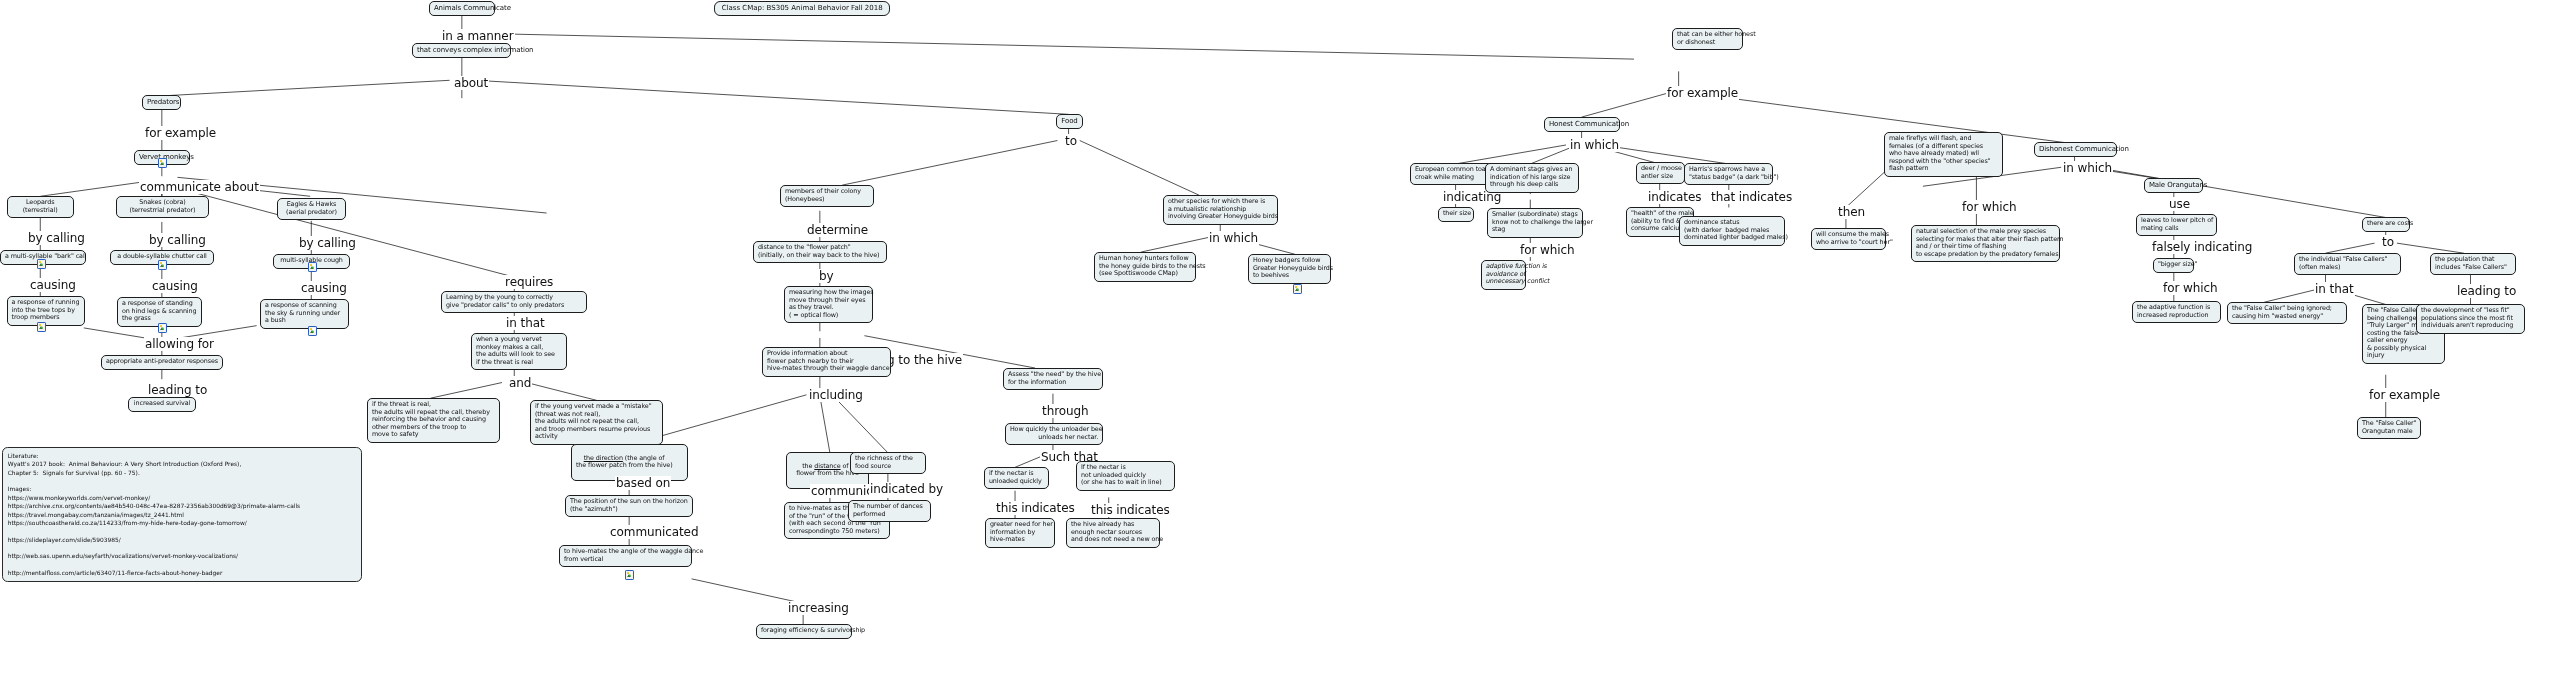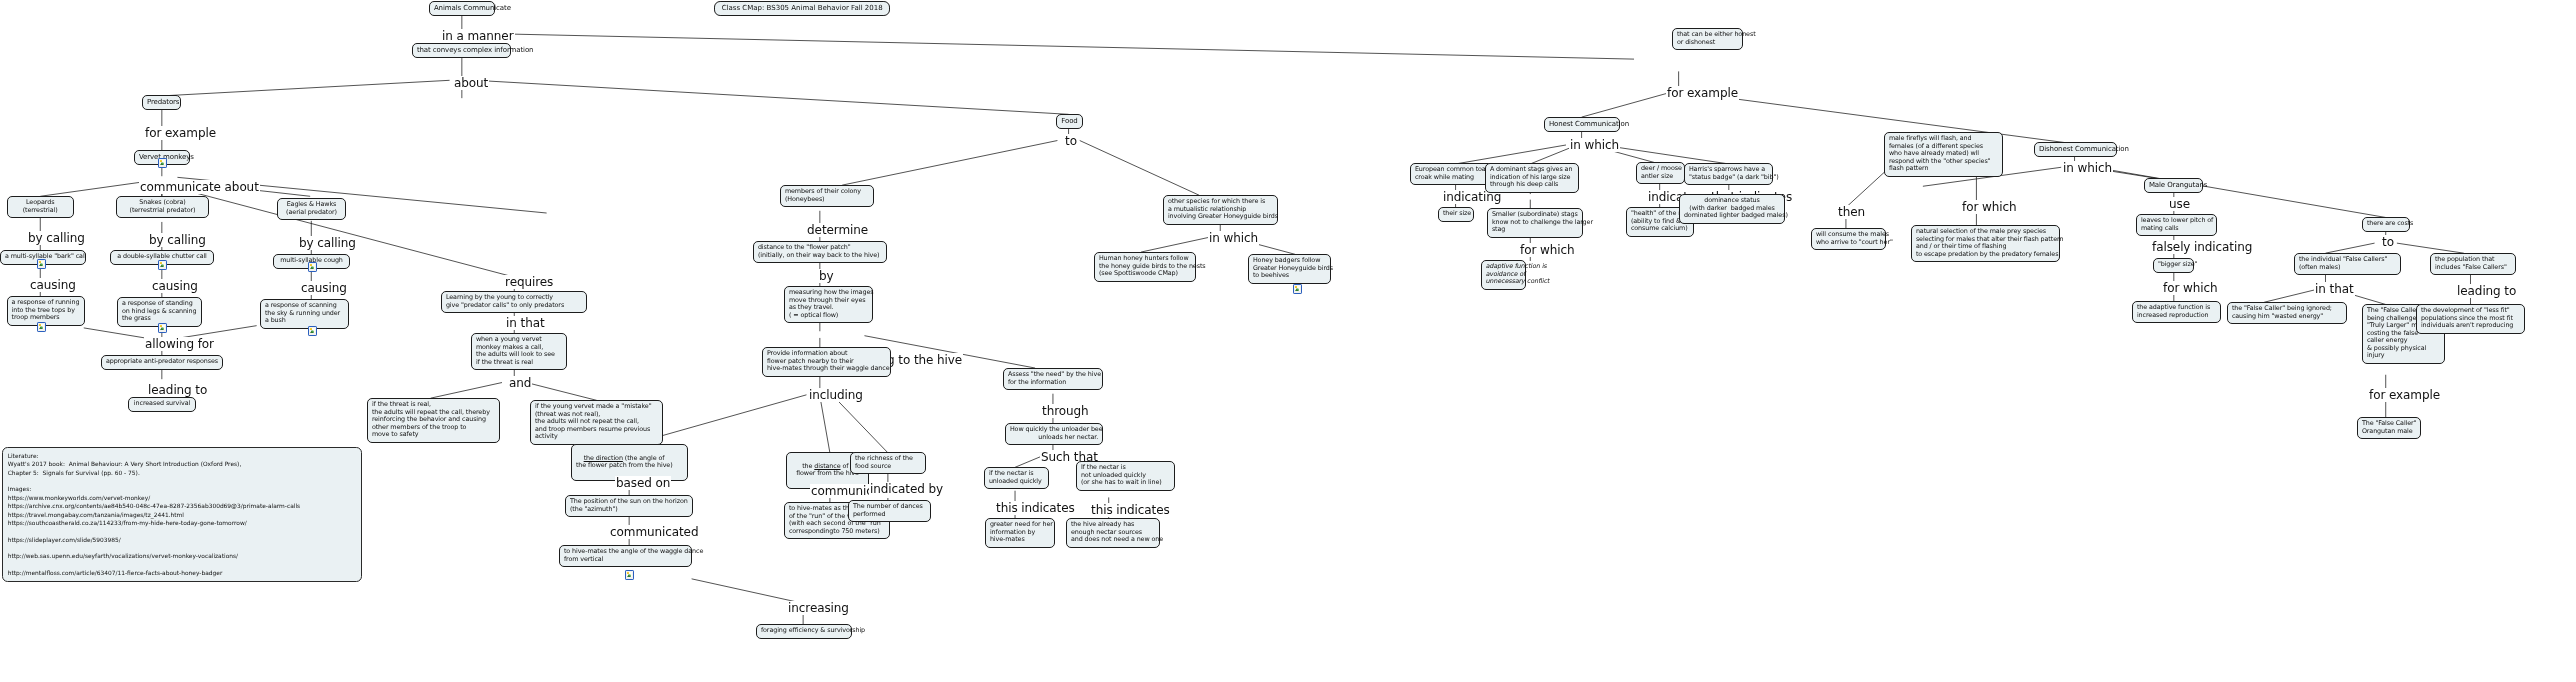--- a/index.html
+++ b/index.html
@@ -479,21 +479,21 @@
   <div class="node small" style="left:1636px;top:162px;width:49px;">deer / moose
 antler size</div>
   <div class="lbl" style="left:1647px;top:190px;">indicates</div>
   <div class="node small" style="left:1626px;top:207px;width:68px;">"health" of the male
 (ability to find &amp;
 consume calcium)</div>
 
   <div class="node small" style="left:1684px;top:163px;width:89px;">Harris's sparrows have a
 "status badge" (a dark "bib")</div>
   <div class="lbl" style="left:1710px;top:190px;">that indicates</div>
-  <div class="node small" style="left:1679px;top:194px;width:106px;text-align:center;">dominance status
+  <div class="node small" style="left:1679px;top:216px;width:106px;">dominance status
 (with darker  badged males
 dominated lighter badged males)</div>
 
   <div class="node med" style="left:2034px;top:142px;width:83px;text-align:center;">Dishonest Communication</div>
   <div class="lbl" style="left:2062px;top:161px;">in which</div>
 
   <div class="node small" style="left:1884px;top:252px;transform:translateY(-120px);width:119px;">male fireflys will flash, and
 females (of a different species
 who have already mated) wll
 respond with the "other species"

